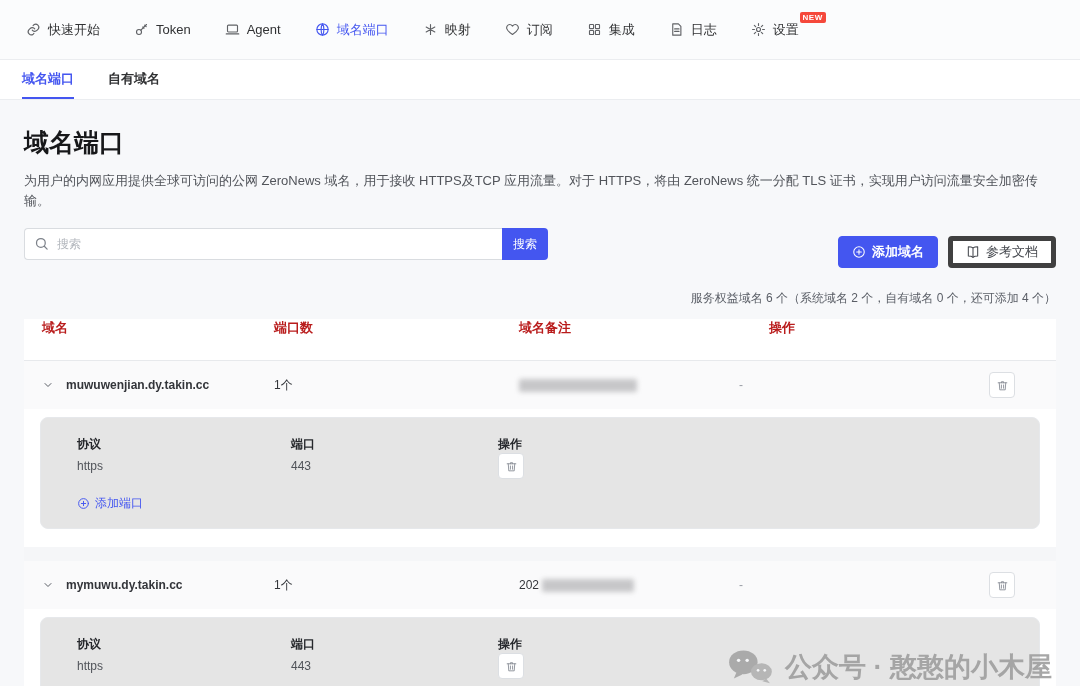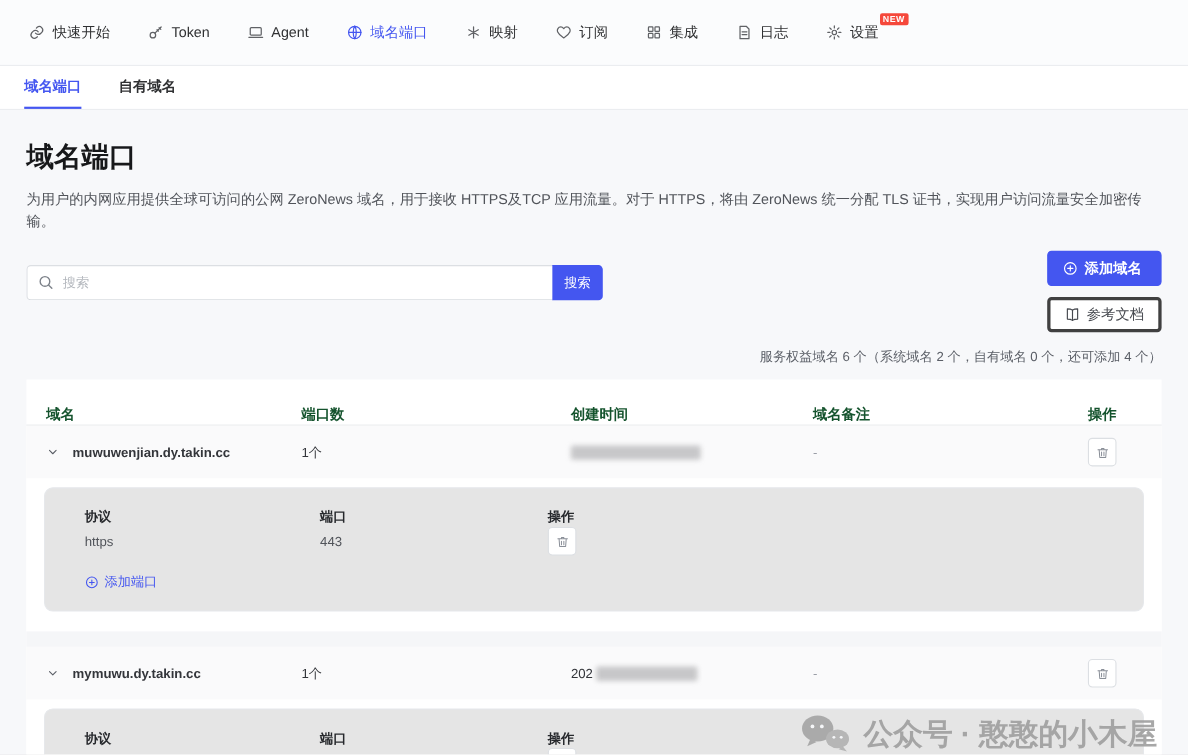--- a/index.html
+++ b/index.html
@@ -25,33 +25,33 @@
   .page-title { font-size:25px; font-weight:bold; color:#17181a; margin:8px 0 12px; }
   .page-desc { font-size:13px; color:#51545a; line-height:1.5; }
 
   .toolbar { margin-top:18px; display:flex; justify-content:space-between; align-items:center; }
   .search-group { display:flex; height:48px; width:524px; }
   .search-box { position:relative; flex:1; }
   .search-box input { width:100%; height:32px; border:1px solid #d9dce0; border-right:none; border-radius:4px 0 0 4px; padding:0 10px 0 32px; font-size:12px; color:#333; outline:none; background:#fff; }
   .search-box input::placeholder { color:#b3b7bd; }
   .search-box .mag { position:absolute; left:10px; top:8px; width:15px; height:15px; stroke:#7d828a; stroke-width:2; fill:none; stroke-linecap:round; }
   .search-btn { width:46px; height:32px; background:#4456f0; color:#fff; border:none; border-radius:0 4px 4px 0; font-size:12px; cursor:pointer; }
-  .right-btns { display:flex; gap:10px;flex-direction:column; }
+  .right-btns { display:flex; gap:10px; }
   .btn { display:flex; align-items:center; gap:6px; height:32px; padding:0 13px; border-radius:4px; font-size:13px; cursor:pointer; }
   .btn svg { width:14px; height:14px; stroke-width:1.8; fill:none; stroke-linecap:round; stroke-linejoin:round; }
   .btn-primary { background:#4456f0; color:#fff; border:1px solid #4456f0; font-weight:bold; }
   .btn-primary svg { stroke:#fff; }
-  .btn-plain { background:#fff; color:#45484e; border:3px solid #404040; }
+  .btn-plain { background:#fff; color:#45484e; border:5px solid #404040; }
   .btn-plain svg { stroke:#45484e; }
 
   .quota { margin-top:14px; text-align:right; font-size:12px; color:#5a5e66; }
 
   
   .table { margin-top:12px; background:#fff; }
-  .t-head { display:flex; align-items:flex-end; height:42px; border-bottom:1px solid #e7e9ec; font-size:13px; font-weight:bold; color:#14532d; }
+  .t-head { display:flex; align-items:flex-start; height:42px; border-bottom:1px solid #e7e9ec; font-size:13px; font-weight:bold; color:#b91c1c; }
   .c1 { flex:0 0 250px; padding-left:18px; display:flex; align-items:center; }
   .c2 { flex:0 0 245px; }
   .c3 { flex:0 0 220px; }
   .c4 { flex:0 0 250px; }
   .c5 { flex:1; }
   .d-row { display:flex; align-items:center; height:48px; background:#fafafb; font-size:12px; color:#33353a; }
   .d-row .domain { font-weight:bold; }
   .chev { width:12px; height:12px; stroke:#5a5e66; stroke-width:2; fill:none; stroke-linecap:round; stroke-linejoin:round; margin-right:12px; cursor:pointer; flex:none; }
   .muted { color:#9a9ea6; }
   .icon-btn { width:26px; height:26px; border:1px solid #dcdfe3; border-radius:4px; background:#fff; display:inline-flex; align-items:center; justify-content:center; cursor:pointer; }
@@ -187,21 +187,20 @@
         </div>
       </div>
     </div>
 
     <div class="quota">服务权益域名 6 个（系统域名 2 个，自有域名 0 个，还可添加 4 个）</div>
 
     <div class="table">
       <div class="t-head">
         <div class="c1">域名</div>
         <div class="c2">端口数</div>
-        <div class="c3">创建时间</div>
         <div class="c4">域名备注</div>
         <div class="c5">操作</div>
       </div>
 
       <div class="d-row">
         <div class="c1">
           <svg class="chev" viewBox="0 0 24 24">
               <path d="M6 9l6 6 6-6"></path>
             </svg>
           <span class="domain">muwuwenjian.dy.takin.cc</span>

